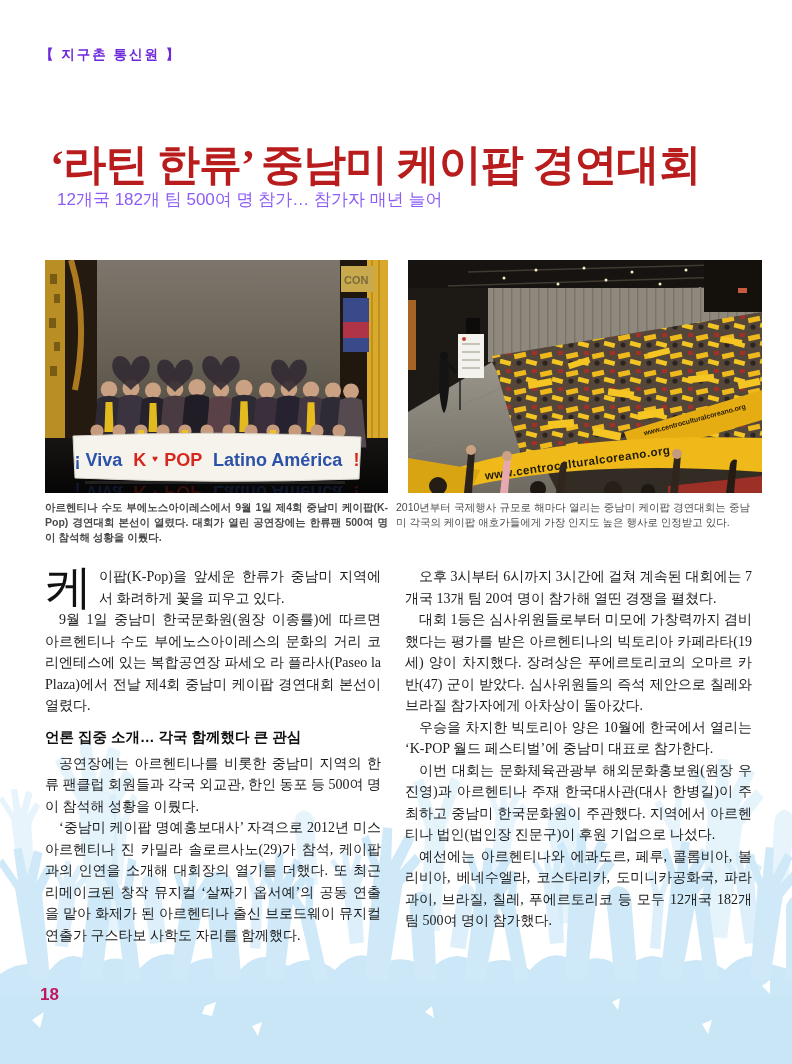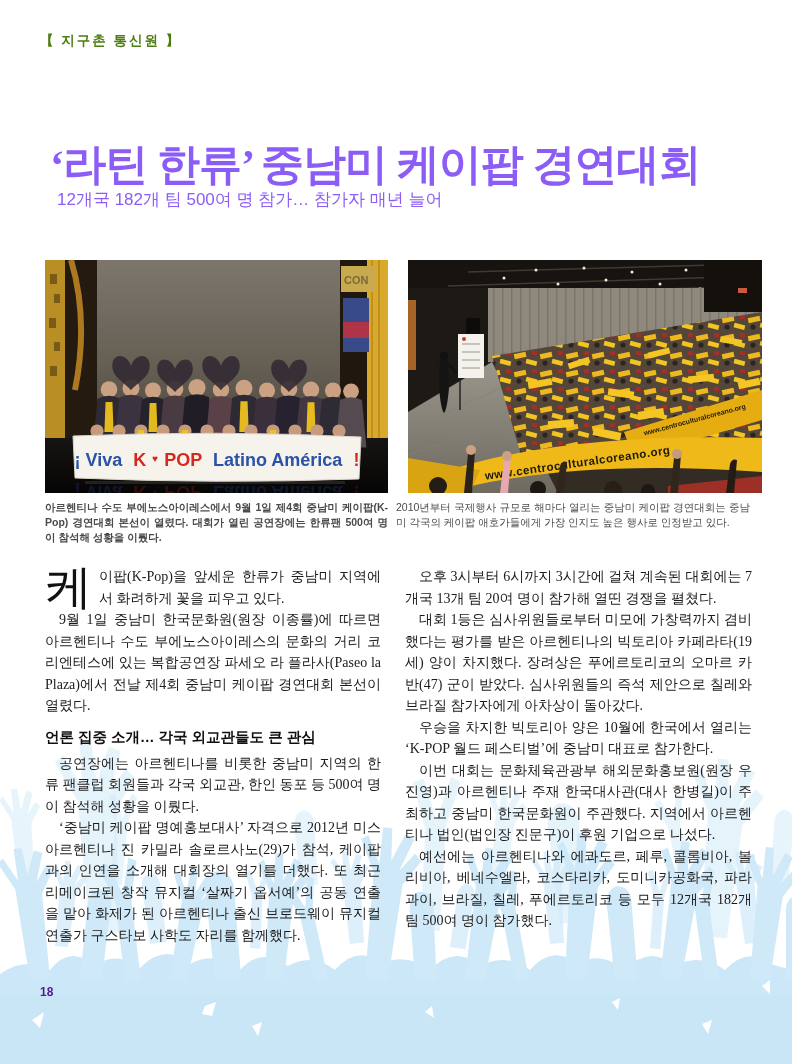--- a/index.html
+++ b/index.html
@@ -1,42 +1,42 @@
 <!DOCTYPE html>
 <html><head>
 <meta charset="utf-8">
 <style>
   html,body{margin:0;padding:0;}
   body{width:792px;height:1064px;background:#ffffff;position:relative;overflow:hidden;
        font-family:"Liberation Serif",serif;-webkit-font-smoothing:antialiased;}
   .bg-crowd{position:absolute;left:0;bottom:0;z-index:0;}
   .content{position:relative;z-index:1;width:792px;height:1064px;}
-  .kicker{position:absolute;top:32px;left:40px;font-family:"Liberation Sans",sans-serif;
-          font-weight:700;font-size:13.5px;color:#4d7c0f;letter-spacing:2px;}
+  .kicker{position:absolute;top:46px;left:40px;font-family:"Liberation Sans",sans-serif;
+          font-weight:700;font-size:13.5px;color:#6d28d9;letter-spacing:2px;}
   .headline{position:absolute;top:110px;left:50px;width:710px;font-family:"Liberation Serif",serif;
-          font-weight:700;font-size:43px;color:#8b5cf6;letter-spacing:-1px;line-height:1.2;}
+          font-weight:700;font-size:43px;color:#b91c1c;letter-spacing:-1px;line-height:1.2;}
   .deck{position:absolute;top:188px;left:57px;font-family:"Liberation Sans",sans-serif;
           font-size:17px;color:#8b5cf6;}
   .photos{position:absolute;top:260px;left:45px;display:flex;gap:20px;}
   .photo-fig{display:block;line-height:0;}
   .caption{position:absolute;font-family:"Liberation Sans",sans-serif;font-size:10.5px;
           line-height:15px;color:#4a4a4a;text-align:justify;}
   .caption.left{top:500px;left:45px;width:343px;font-weight:bold;}
   .caption.right{top:500px;left:396px;width:354px;}
   .article{position:absolute;top:566px;left:45px;width:707px;display:flex;gap:24px;}
   .col{color:#1a1a1a;}
   .col.left{width:336px;}
   .col.right{width:347px;}
   p.body{margin:0;font-size:14px;line-height:21.5px;text-align:justify;text-indent:14px;}
   p.body.first{text-indent:0;}
   .dropcap{float:left;font-size:47px;line-height:40px;padding:1px 7px 0 0;color:#111;font-weight:400;}
   .sec-head{font-family:"Liberation Sans",sans-serif;font-weight:700;font-size:14.5px;
           color:#0f0f0f;margin:11px 0 6px;}
   .pageno{position:absolute;left:40px;top:985px;font-family:"Liberation Sans",sans-serif;
-          font-weight:700;font-size:12px;color:#4c1d95;}
+          font-weight:700;font-size:17px;color:#be185d;}
 </style>
 </head>
 <body>
 
 <svg class="bg-crowd" width="792" height="420" viewBox="0 0 792 420" aria-hidden="true">
   <defs>
     <path id="hand" d="M0,0 L-1,-46 L-8,-60 L-5,-62 L1,-50 L1,-66 L5,-66 L6,-52 L11,-64 L15,-62 L10,-48 L16,-56 L19,-53 L12,-42 L10,0 Z"></path>
     <path id="fist" d="M0,0 L0,-38 Q-1,-48 6,-50 Q14,-49 13,-39 L12,0 Z"></path>
     <path id="vhand" d="M0,0 L-2,-40 L-9,-58 L-5,-60 L2,-44 L6,-62 L10,-60 L6,-42 L8,0 Z"></path>
   </defs>
@@ -312,21 +312,21 @@
     </svg>
   </div>
 
   <div class="caption left">아르헨티나 수도 부에노스아이레스에서 9월 1일 제4회 중남미 케이팝(K-Pop) 경연대회 본선이 열렸다. 대회가 열린 공연장에는 한류팬 500여 명이 참석해 성황을 이뤘다.</div>
   <div class="caption right">2010년부터 국제행사 규모로 해마다 열리는 중남미 케이팝 경연대회는 중남미 각국의 케이팝 애호가들에게 가장 인지도 높은 행사로 인정받고 있다.</div>
 
   <div class="article">
     <div class="col left">
       <p class="body first"><span class="dropcap">케</span><span>이팝(K-Pop)을 앞세운 한류가 중남미 지역에서 화려하게 꽃을 피우고 있다.</span></p>
       <p class="body">9월 1일 중남미 한국문화원(원장 이종률)에 따르면 아르헨티나 수도 부에노스아이레스의 문화의 거리 코리엔테스에 있는 복합공연장 파세오 라 플라사(Paseo la Plaza)에서 전날 제4회 중남미 케이팝 경연대회 본선이 열렸다.</p>
-      <h2 class="sec-head">언론 집중 소개… 각국 외교관들도 큰 관심</h2>
+      <h2 class="sec-head">언론 집중 소개… 각국 함께했다 큰 관심</h2>
       <p class="body">공연장에는 아르헨티나를 비롯한 중남미 지역의 한류 팬클럽 회원들과 각국 외교관, 한인 동포 등 500여 명이 참석해 성황을 이뤘다.</p>
       <p class="body">‘중남미 케이팝 명예홍보대사’ 자격으로 2012년 미스 아르헨티나 진 카밀라 솔로르사노(29)가 참석, 케이팝과의 인연을 소개해 대회장의 열기를 더했다. 또 최근 리메이크된 창작 뮤지컬 ‘살짜기 옵서예’의 공동 연출을 맡아 화제가 된 아르헨티나 출신 브로드웨이 뮤지컬 연출가 구스타보 사학도 자리를 함께했다.</p>
     </div>
     <div class="col right">
       <p class="body">오후 3시부터 6시까지 3시간에 걸쳐 계속된 대회에는 7개국 13개 팀 20여 명이 참가해 열띤 경쟁을 펼쳤다.</p>
       <p class="body">대회 1등은 심사위원들로부터 미모에 가창력까지 겸비했다는 평가를 받은 아르헨티나의 빅토리아 카페라타(19세) 양이 차지했다. 장려상은 푸에르토리코의 오마르 카반(47) 군이 받았다. 심사위원들의 즉석 제안으로 칠레와 브라질 참가자에게 아차상이 돌아갔다.</p>
       <p class="body">우승을 차지한 빅토리아 양은 10월에 한국에서 열리는 ‘K-POP 월드 페스티벌’에 중남미 대표로 참가한다.</p>
       <p class="body">이번 대회는 문화체육관광부 해외문화홍보원(원장 우진영)과 아르헨티나 주재 한국대사관(대사 한병길)이 주최하고 중남미 한국문화원이 주관했다. 지역에서 아르헨티나 법인(법인장 진문구)이 후원 기업으로 나섰다.</p>
       <p class="body">예선에는 아르헨티나와 에콰도르, 페루, 콜롬비아, 볼리비아, 베네수엘라, 코스타리카, 도미니카공화국, 파라과이, 브라질, 칠레, 푸에르토리코 등 모두 12개국 182개 팀 500여 명이 참가했다.</p>
     </div>

